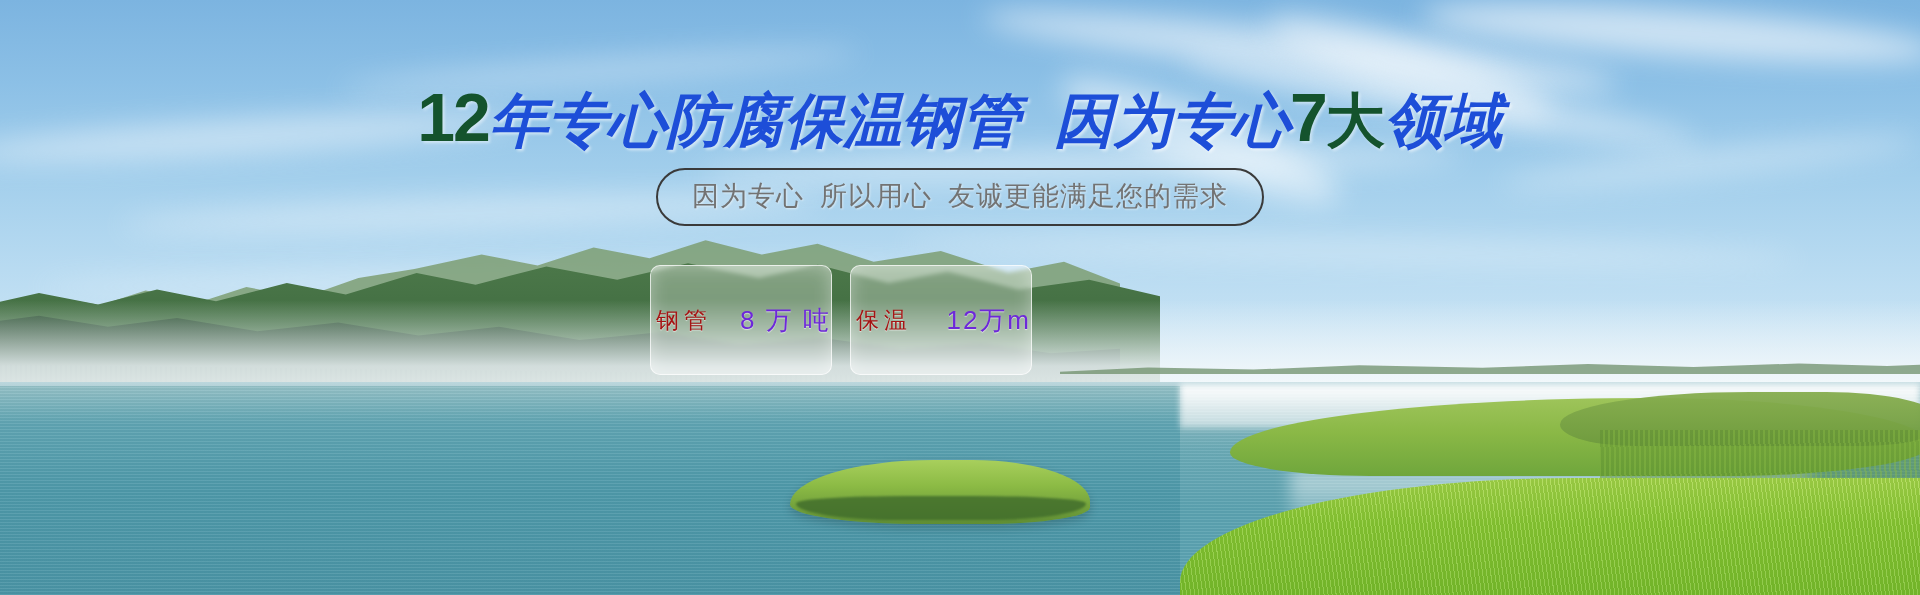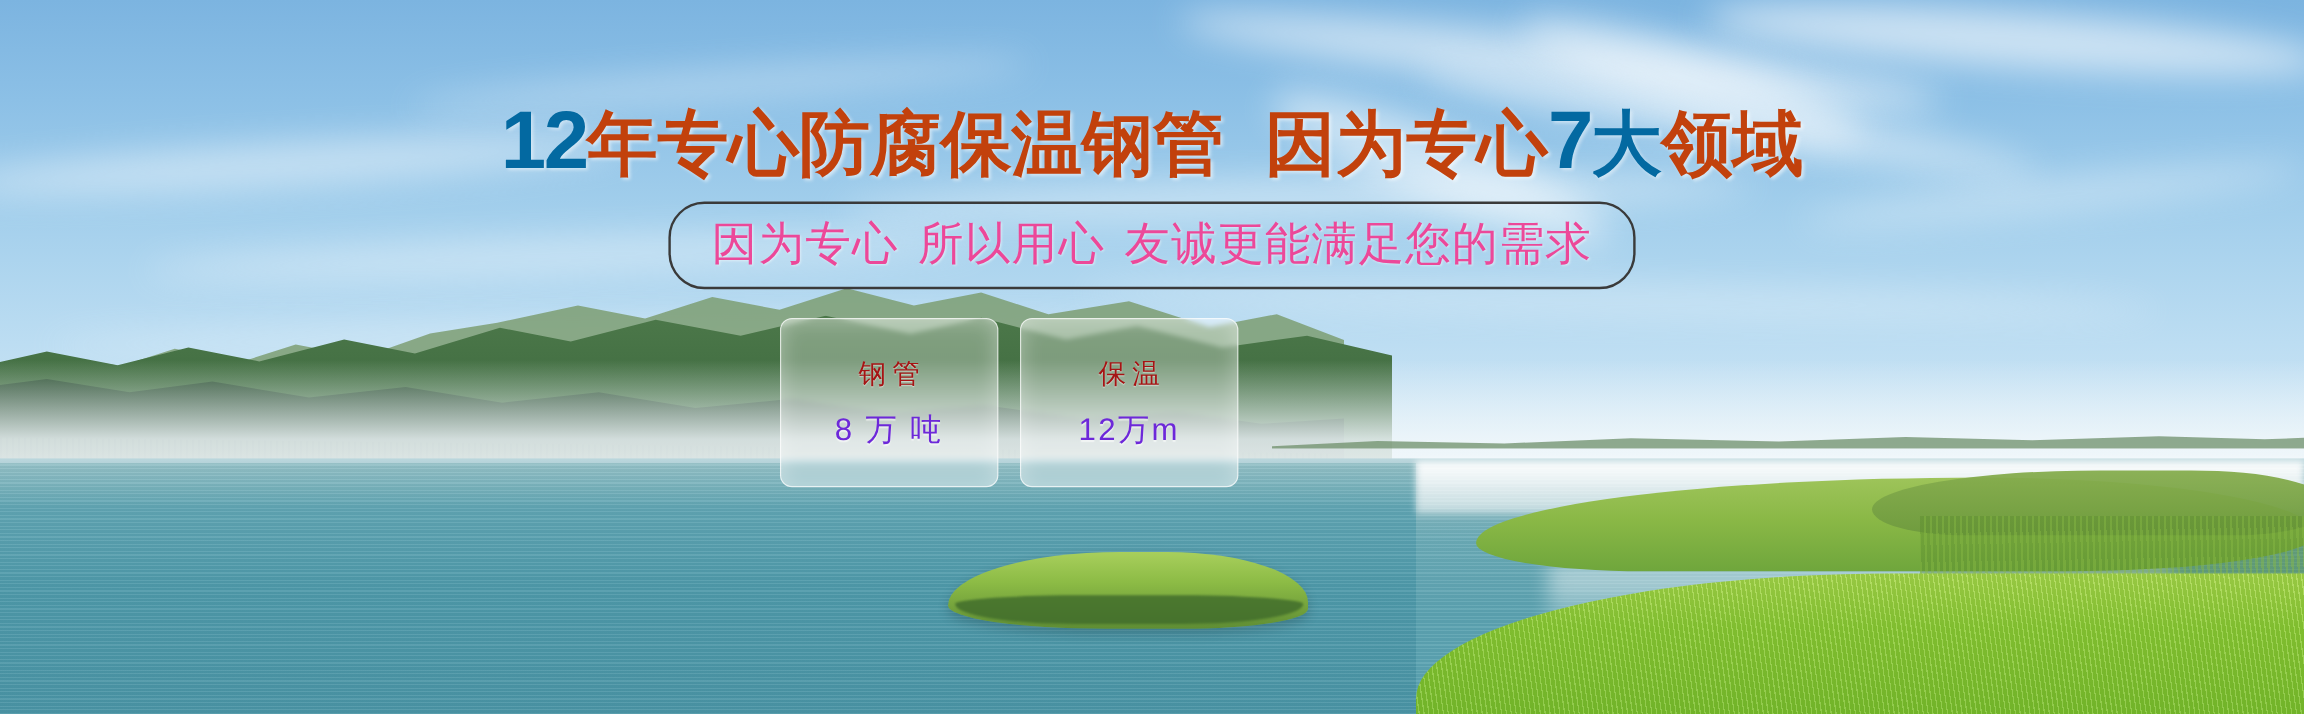--- a/index.html
+++ b/index.html
@@ -182,68 +182,69 @@
     position:absolute;
     left:0; right:0; top:82px;
     text-align:center;
     font-size:59px;
     font-weight:bold;
     letter-spacing:0px;
     line-height:1.05;
     white-space:nowrap;
   }
   .headline .dark{
-    color:#c2410c;
+    color:#1d4ed8;
     text-shadow:2px 2px 3px rgba(255,255,255,.55);
+    font-style:italic;
   }
   .headline .red{
-    color:#0369a1;
+    color:#14532d;
     text-shadow:2px 2px 3px rgba(255,255,255,.45);
   }
   .headline .num{
     font-size:68px;
     letter-spacing:-2px;
   }
   .headline .gap{ display:inline-block; width:34px; }
 
   .subtitle-wrap{
     position:absolute;
     left:50%; top:168px;
     transform:translateX(-50%);
     border:2px solid #3a3a3a;
     border-radius:30px;
     padding:8px 34px 10px;
     background:transparent;
   }
   .subtitle{
-    font-size:38px;
-    color:#ec4899;
+    font-size:27px;
+    color:#737373;
     letter-spacing:1px;
     white-space:nowrap;
     text-shadow:1px 1px 2px rgba(255,255,255,.5);
   }
   .subtitle .sp{ display:inline-block; width:16px; }
 
   
   .cards{
     position:absolute;
     left:650px; top:265px;
     display:flex;
     gap:18px;
   }
   .card{
-    width:182px; height:141px;
+    width:182px; height:110px;
     border-radius:10px;
     border:1px solid rgba(255,255,255,.75);
     background:rgba(255,255,255,.30);
     backdrop-filter:blur(2px);
     display:flex;
-    flex-direction:column;
+    flex-direction:row;
     align-items:center;
-    justify-content:center;
+    justify-content:space-between;
     gap:14px;
     box-shadow:inset 0 0 18px rgba(255,255,255,.35);
   }
   .card-label{
     font-size:23px;
     color:#a51414;
     letter-spacing:5px;
     text-indent:5px;
     text-shadow:0 1px 1px rgba(255,255,255,.6);
   }

